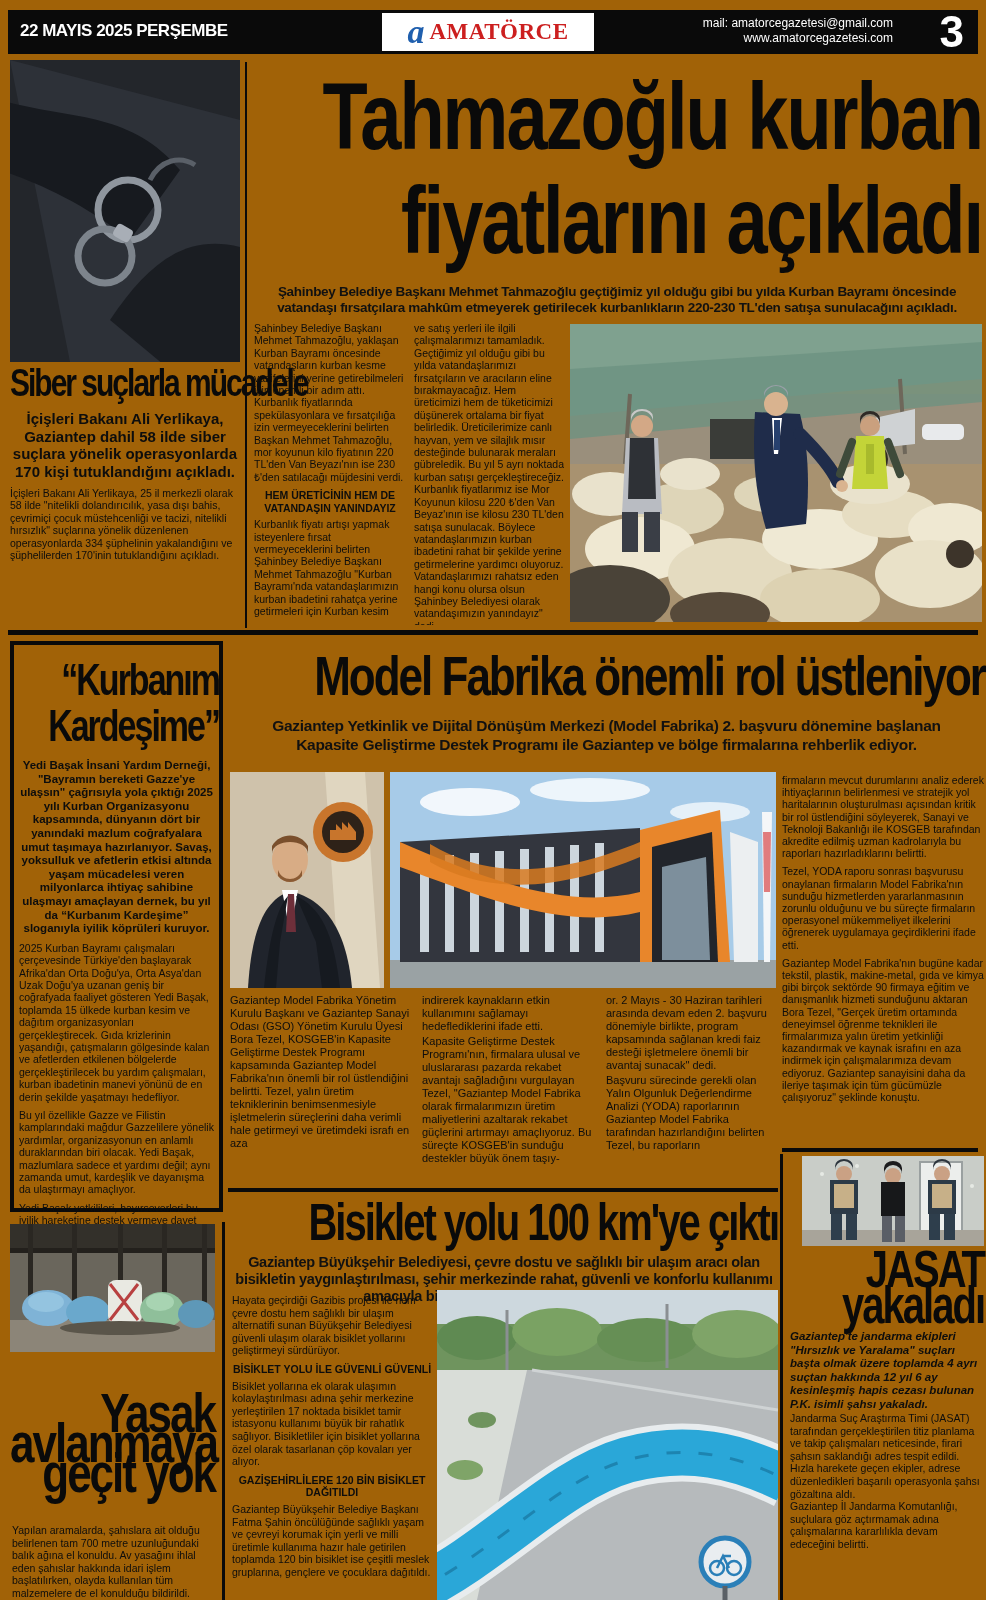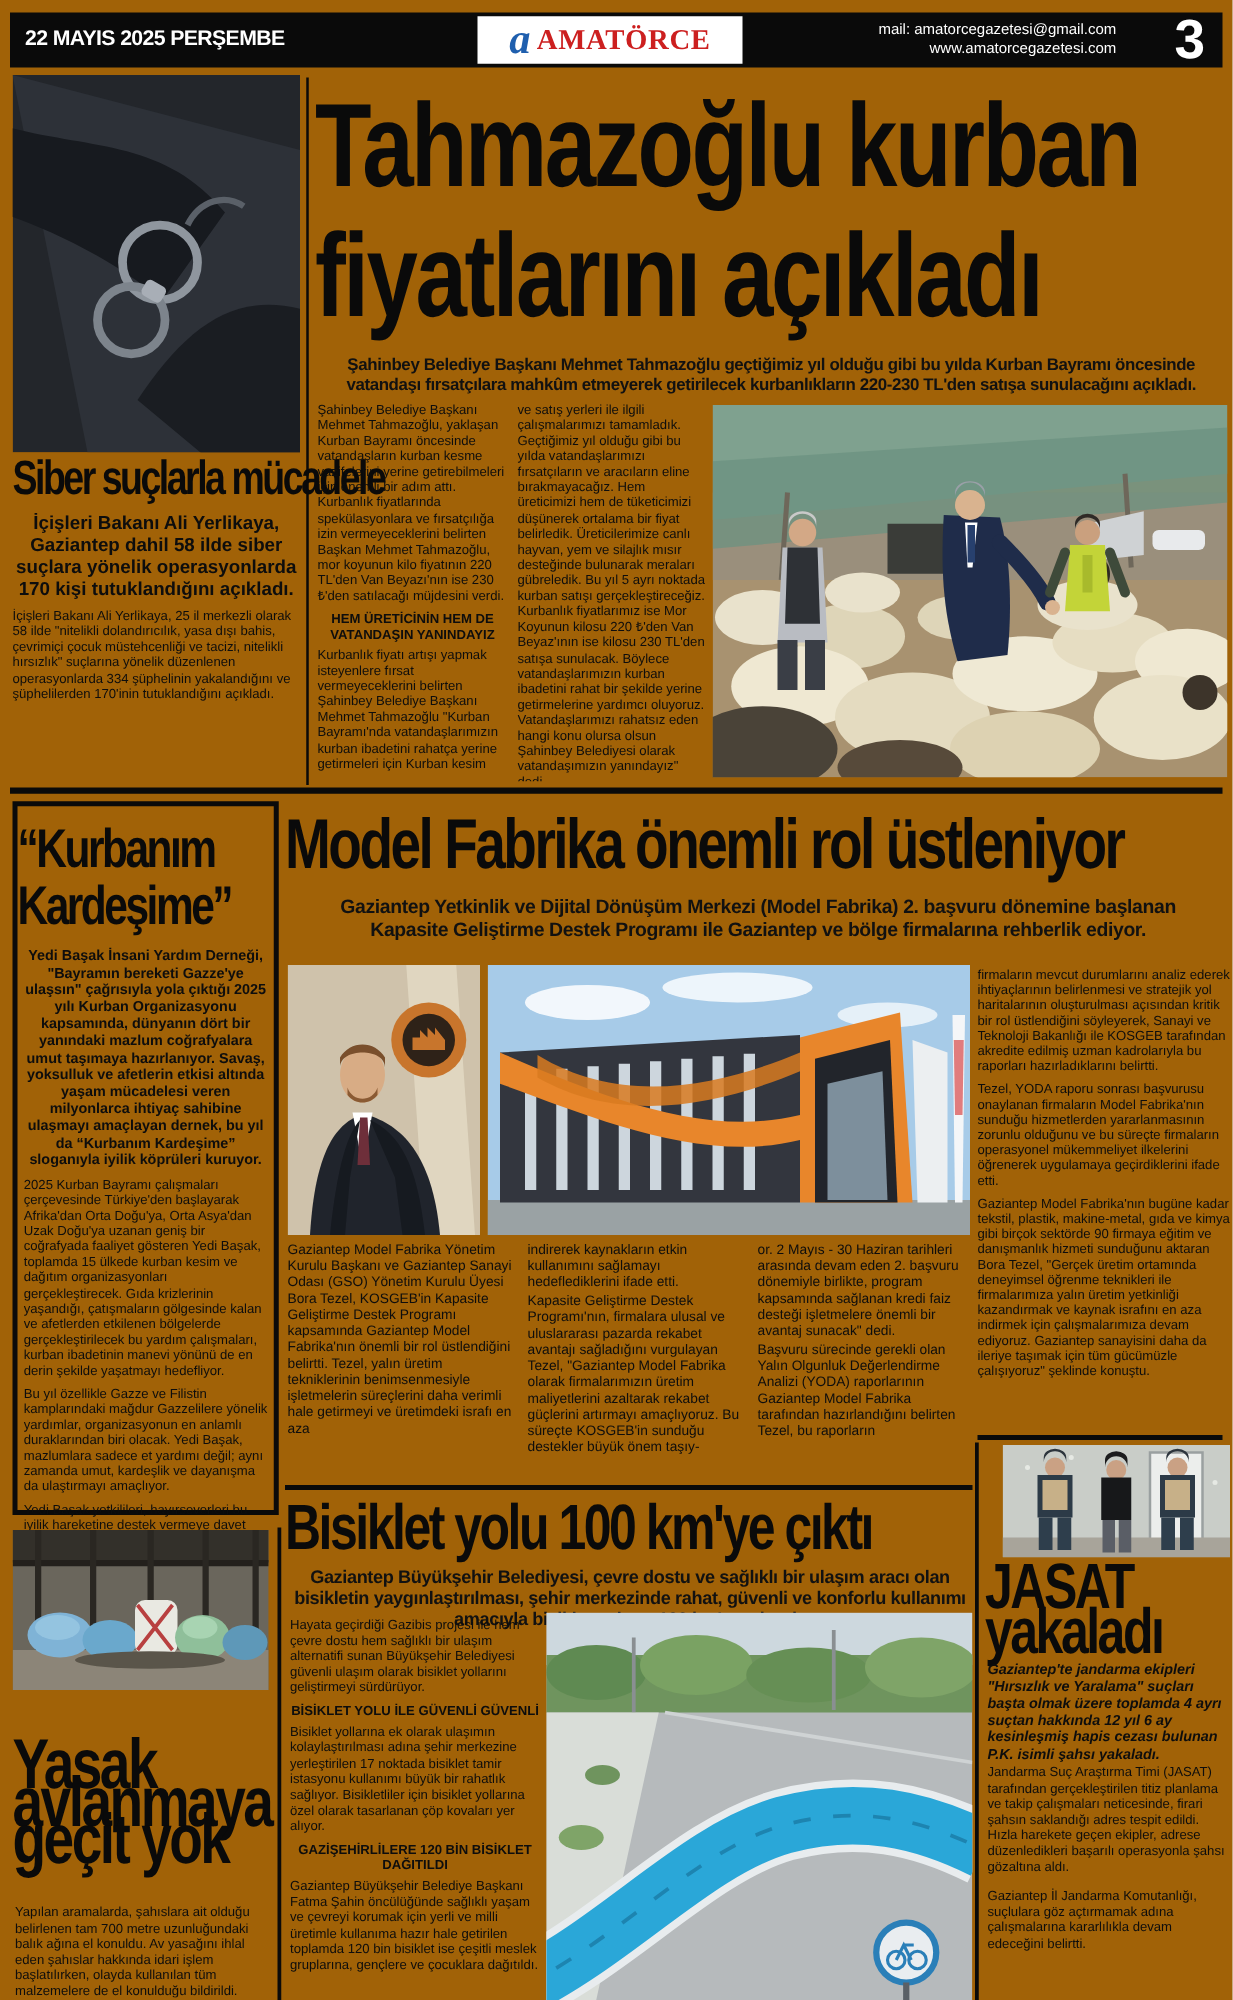--- a/index.html
+++ b/index.html
@@ -11,21 +11,21 @@
   .mh-date{position:absolute;left:12px;top:11px;font-size:17px;font-weight:bold;letter-spacing:-0.5px;}
   .logo-box{position:absolute;left:374px;top:3px;width:212px;height:38px;background:#fff;
             display:flex;align-items:center;justify-content:center;gap:5px;}
   .logo-a{font-family:"Liberation Serif",serif;font-weight:bold;font-style:italic;
           font-size:34px;color:var(--masthead-blue,#1f5fae);line-height:1;}
   .logo-word{font-family:"Liberation Serif",serif;font-weight:bold;font-size:23px;
              color:var(--masthead-red,#cc1f1f);letter-spacing:0.5px;}
   .mh-contact{position:absolute;right:85px;top:6px;text-align:right;font-size:12px;line-height:15px;}
   .mh-pageno{position:absolute;right:14px;top:-2px;font-size:44px;font-weight:900;line-height:48px;}
   
-  .hl{font-weight:900;letter-spacing:-2px;text-align:left;color:#0a0a0a;}
+  .hl{font-weight:900;letter-spacing:-2px;text-align:right;color:#0a0a0a;}
   .hl .sc{display:inline-block;transform:scaleY(1.28);transform-origin:50% 55%;white-space:nowrap;}
   
   .sub{font-weight:bold;text-align:center;letter-spacing:-0.3px;color:#111;}
   .lead{font-weight:bold;text-align:center;}
   .bodytext{font-size:10.5px;line-height:12.4px;text-align:left;overflow:hidden;}
   .bodytext p{margin:0 0 6px 0;}
   .colhead{font-weight:bold;text-align:center;margin:4px 0 4px 0;}
   .italiclead{font-weight:bold;font-style:italic;}
   .rule-h{background:#0a0a0a;}
   .rule-v{background:#0a0a0a;}
@@ -343,17 +343,17 @@
       </g>
     </svg>
   </div>
 
   <div class="abs hl" style="left:788px;top:1252px;width:196px;font-size:40px;line-height:36px;">
     <span class="sc">JASAT</span><br>
     <span class="sc">yakaladı</span>
   </div>
   <div class="abs italiclead" style="left:790px;top:1330px;width:194px;font-size:11.5px;line-height:13.5px;">Gaziantep'te jandarma ekipleri "Hırsızlık ve Yaralama" suçları başta olmak üzere toplamda 4 ayrı suçtan hakkında 12 yıl 6 ay kesinleşmiş hapis cezası bulunan P.K. isimli şahsı yakaladı.</div>
   <div class="abs bodytext" style="left:790px;top:1412px;width:194px;height:188px;font-size:10.5px;line-height:12.6px;">
-    <p style="margin-bottom:11px;">Jandarma Suç Araştırma Timi (JASAT) tarafından gerçekleştirilen titiz planlama ve takip çalışmaları neticesinde, firari şahsın saklandığı adres tespit edildi. Hızla harekete geçen ekipler, adrese düzenledikleri başarılı operasyonla şahsı gözaltına aldı.</p>
+    <p style="margin-bottom:0;">Jandarma Suç Araştırma Timi (JASAT) tarafından gerçekleştirilen titiz planlama ve takip çalışmaları neticesinde, firari şahsın saklandığı adres tespit edildi. Hızla harekete geçen ekipler, adrese düzenledikleri başarılı operasyonla şahsı gözaltına aldı.</p>
     <p>Gaziantep İl Jandarma Komutanlığı, suçlulara göz açtırmamak adına çalışmalarına kararlılıkla devam edeceğini belirtti.</p>
   </div>
 
 </div>
 
 </body></html>

